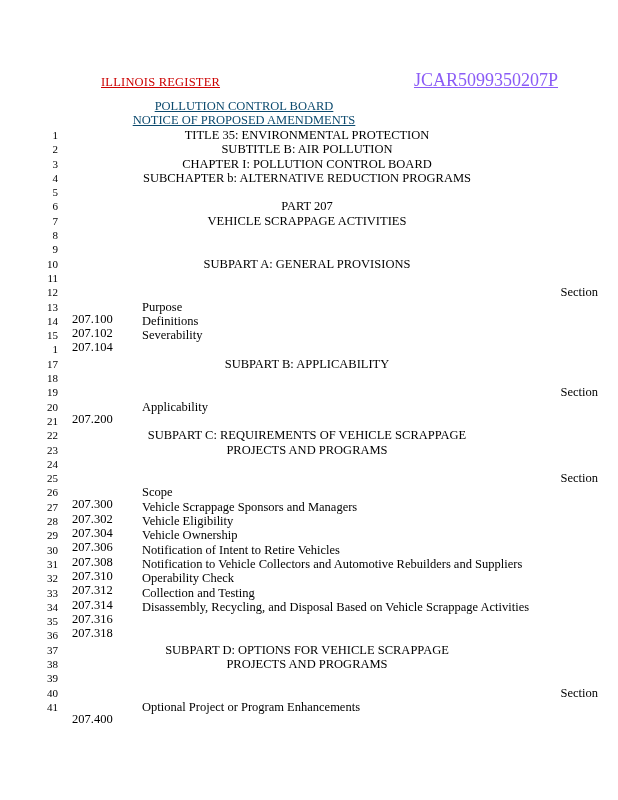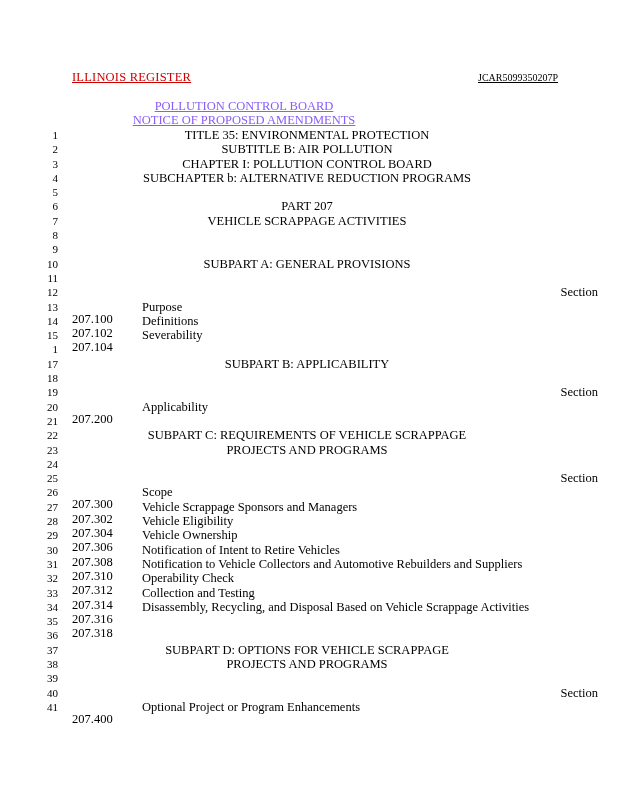--- a/index.html
+++ b/index.html
@@ -32,35 +32,36 @@
     justify-content: space-between;
     align-items: baseline;
     font-size: 11.5px;
   }
   .header .pub-name {
     color: #cc0000;
     text-decoration: underline;
     letter-spacing: 0.2px;
     font-variant: small-caps;
     font-size: 12.5px;
+    margin-left: 29px;
   }
   .header .doc-id {
-    color: #000000;
+    color: #8b5cf6;
     text-decoration: underline;
-    font-size: 10px;
+    font-size: 18px;
   }
 
   
   .redtitle {
     position: absolute;
     top: 99px;
     left: 0;
     width: 488px;
     text-align: center;
-    color: #8b5cf6;
+    color: #0c4a6e;
     font-size: 12.5px;
     line-height: 14.3px;
   }
   .redtitle div {
     text-decoration: underline;
   }
 
   
   .body-area {
     position: absolute;

